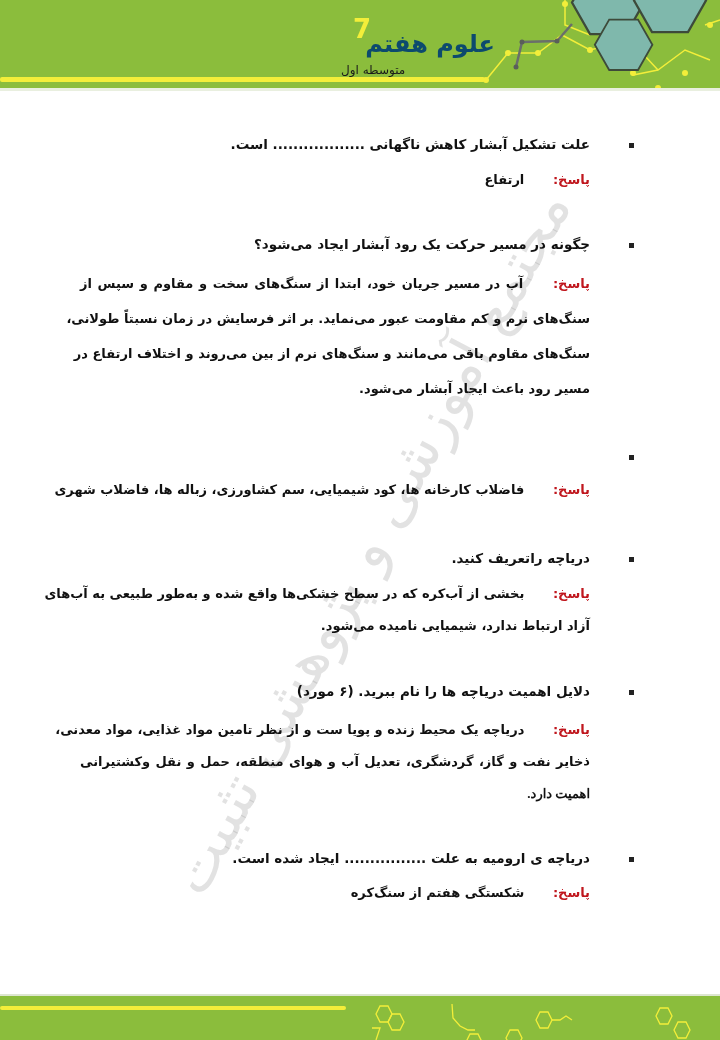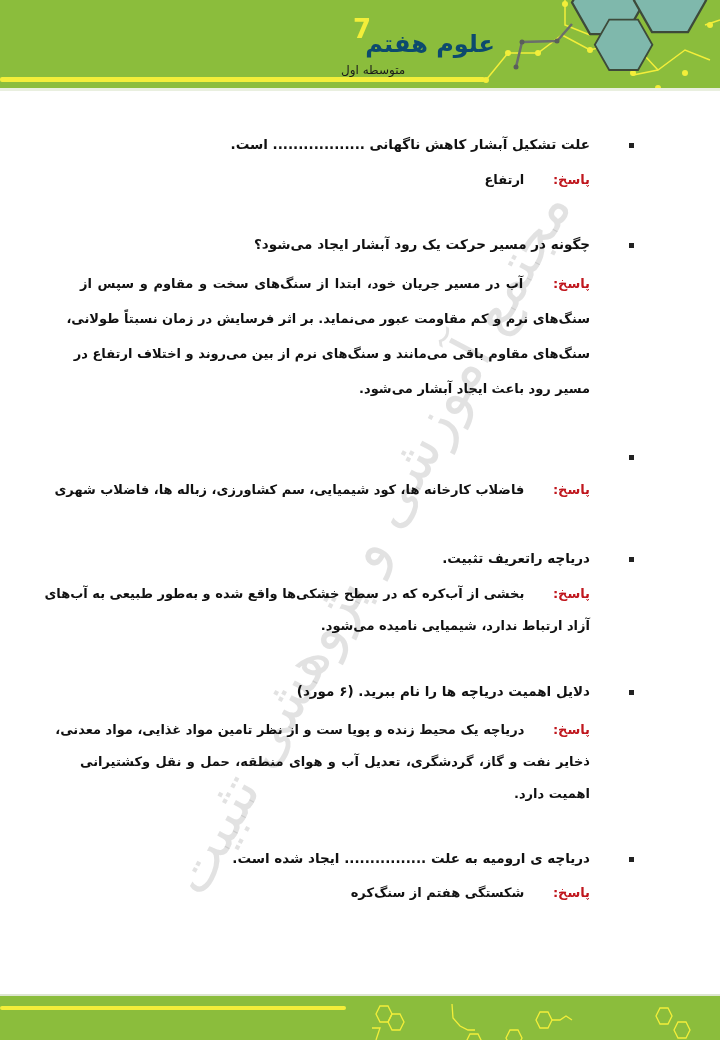--- a/index.html
+++ b/index.html
@@ -135,32 +135,32 @@
     <span class="line last">مسیر رود باعث ایجاد  آبشار می‌شود.</span>
   </div>
 
   <div class="bullet" style="top:455px;"></div>
   <div class="ans" style="top:482px;">
     <span class="label">پاسخ:</span>
     <span>فاضلاب کارخانه ها، کود شیمیایی، سم کشاورزی، زباله ها، فاضلاب شهری</span>
   </div>
 
   <div class="bullet" style="top:557px;"></div>
-  <div class="q-text" style="top:550px;">دریاچه راتعریف تثبیت.</div>
+  <div class="q-text" style="top:550px;">دریاچه راتعریف کنید.</div>
   <div class="ans-block" style="top:578px;">
     <span class="line" style="height:32px;line-height:32px;"><span class="label">پاسخ:</span> <span>بخشی از آب‌کره که در سطح خشکی‌ها واقع شده و به‌طور طبیعی به آب‌های</span></span>
     <span class="line last" style="height:32px;line-height:32px;">آزاد ارتباط ندارد، شیمیایی نامیده می‌شود.</span>
   </div>
 
   <div class="bullet" style="top:690px;"></div>
   <div class="q-text" style="top:683px;">دلایل اهمیت دریاچه ها را نام ببرید. (۶ مورد)</div>
   <div class="ans-block" style="top:714px;">
     <span class="line" style="height:32px;line-height:32px;"><span class="label">پاسخ:</span> <span>دریاچه یک محیط زنده و پویا ست و از نظر تامین مواد غذایی، مواد معدنی،</span></span>
     <span class="line" style="height:32px;line-height:32px;">ذخایر نفت و گاز، گردشگری، تعدیل آب و هوای منطقه، حمل و نقل وکشتیرانی</span>
-    <span class="line last" style="height:32px;line-height:32px;">اهمیت دارد.</span>
+    <span class="line last" style="height:32px;line-height:32px;font-family:Liberation Serif, serif;">اهمیت دارد.</span>
   </div>
 
   <div class="bullet" style="top:857px;"></div>
   <div class="q-text" style="top:850px;">دریاچه ی ارومیه به علت ................ ایجاد شده است.</div>
   <div class="ans" style="top:885px;">
     <span class="label">پاسخ:</span>
     <span>شکستگی هفتم از سنگ‌کره</span>
   </div>
 </div>
 

